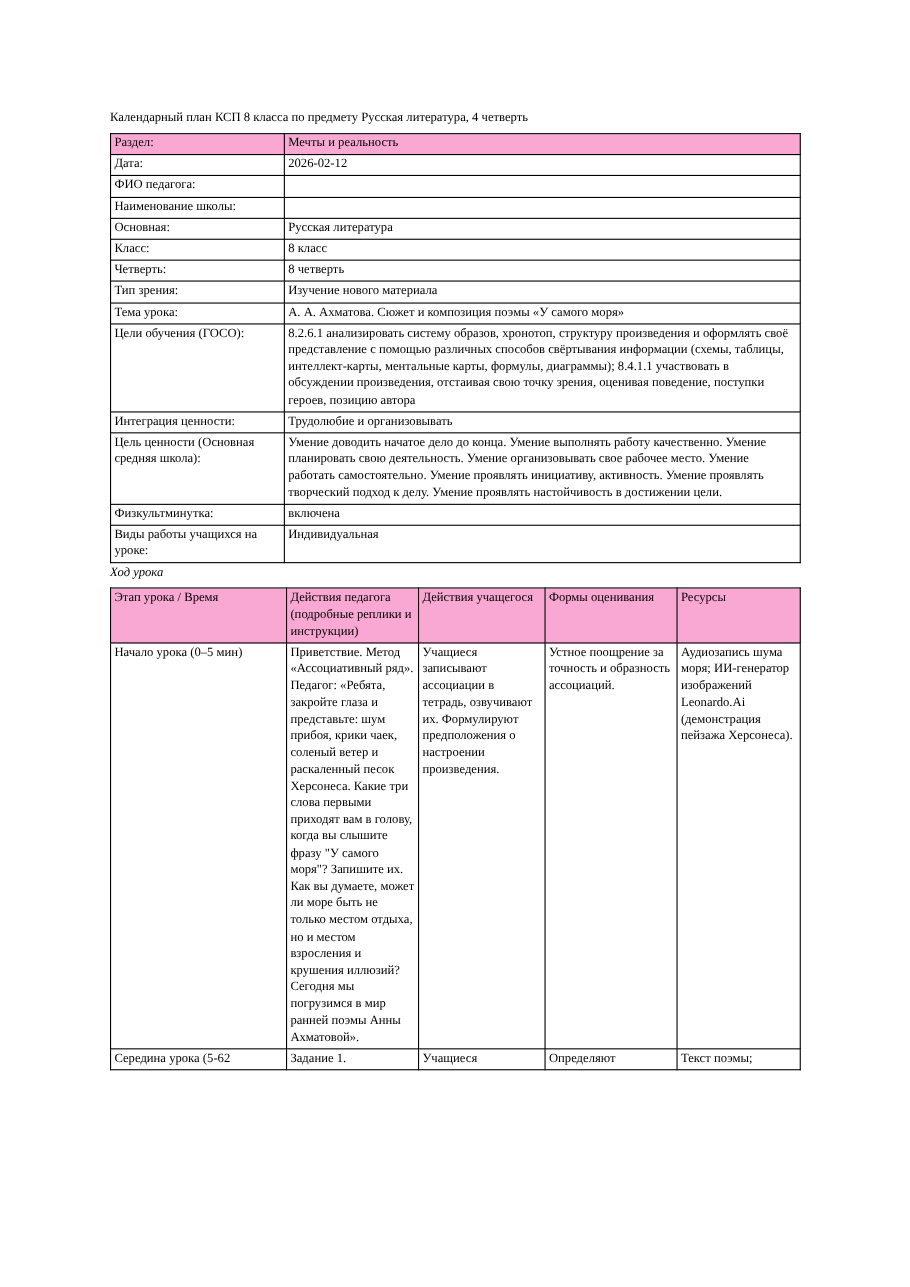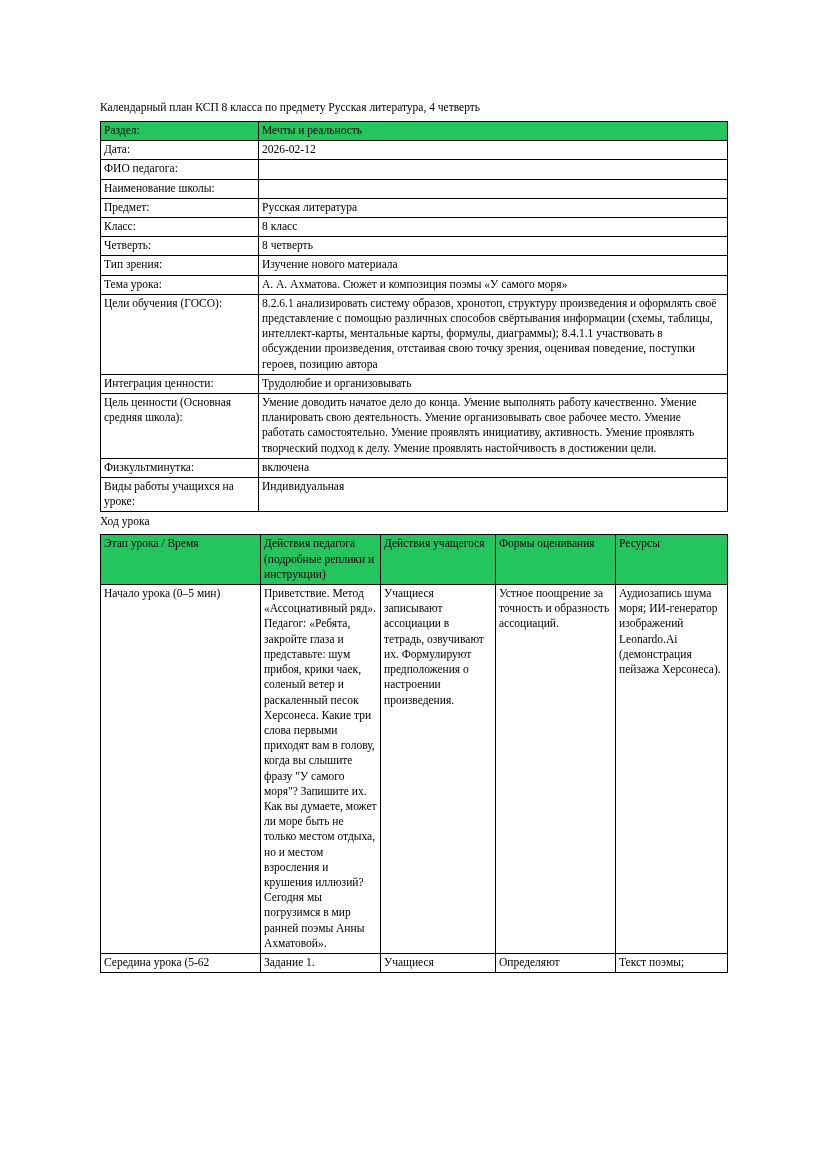--- a/index.html
+++ b/index.html
@@ -25,40 +25,41 @@
   .doc-title {
     font-size: 11.5px;
     line-height: 15px;
     margin: 0 0 6px 0;
     white-space: nowrap;
   }
   .section-caption {
     font-size: 11.5px;
     line-height: 15px;
     margin: 2px 0 5px 0;
+    font-style: italic;
   }
   table {
     border-collapse: collapse;
     width: 627px;
     table-layout: fixed;
     font-size: 11.5px;
     line-height: 15.2px;
   }
   table td, table th {
     border: 1px solid #000000;
     padding: 1px 3px 2px 3px;
     vertical-align: top;
     text-align: left;
     font-weight: normal;
     word-wrap: break-word;
     overflow-wrap: break-word;
     hyphens: none;
   }
   .shaded {
-    background: #22c55e;
+    background: #f9a8d4;
   }
   
   .info-table col.c-label { width: 158px; }
   .info-table col.c-value { width: 469px; }
 
   
   .flow-table col.c1 { width: 160px; }
   .flow-table col.c2 { width: 120px; }
   .flow-table col.c3 { width: 115px; }
   .flow-table col.c4 { width: 120px; }
@@ -89,21 +90,21 @@
       </tr>
       <tr>
         <td>ФИО педагога:</td>
         <td></td>
       </tr>
       <tr>
         <td>Наименование школы:</td>
         <td></td>
       </tr>
       <tr>
-        <td>Предмет:</td>
+        <td>Основная:</td>
         <td>Русская литература</td>
       </tr>
       <tr>
         <td>Класс:</td>
         <td>8 класс</td>
       </tr>
       <tr>
         <td>Четверть:</td>
         <td>8 четверть</td>
       </tr>

